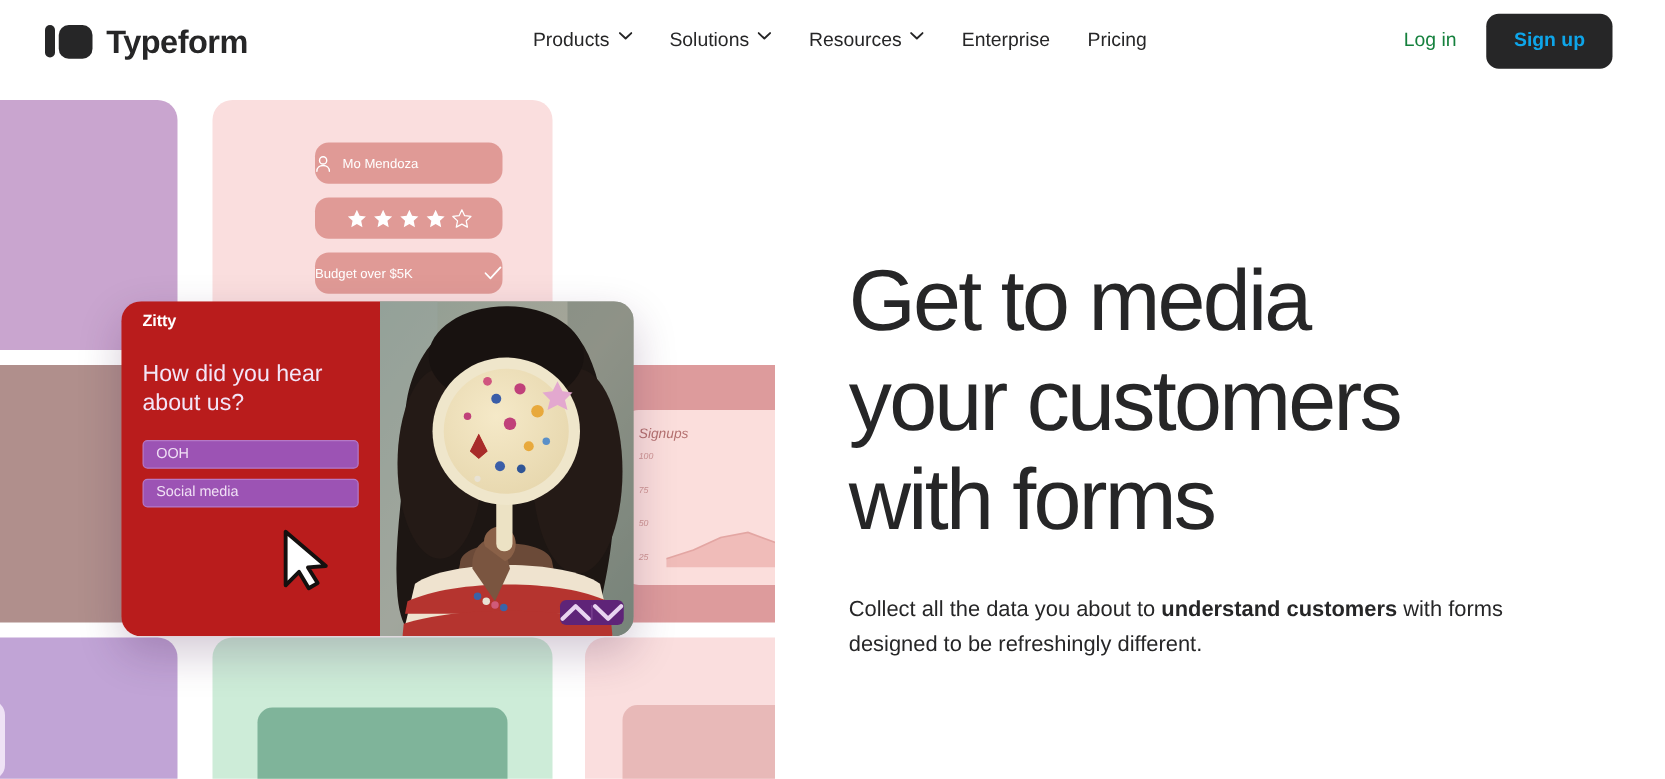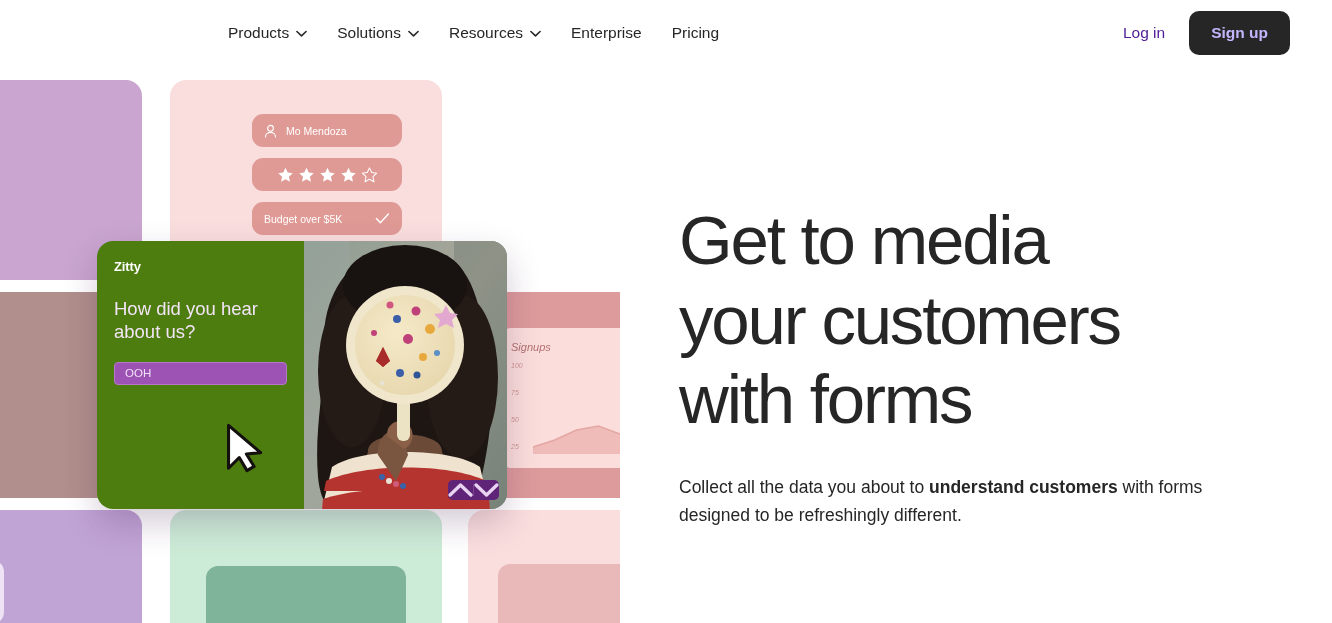--- a/index.html
+++ b/index.html
@@ -50,21 +50,21 @@
   }
 
   .nav {
     display: flex;
     align-items: center;
     gap: 30px;
     margin-left: 228px;
   }
   .nav-item {
     display: flex;
-    align-items: center;
+    align-items: flex-start;
     gap: 7px;
     font-size: 15.5px;
     color: #262627;
     cursor: pointer;
     white-space: nowrap;
     line-height: 1;
   }
   .chev {
     display: inline-block;
     width: 11px; height: 7px;
@@ -73,27 +73,27 @@
 
   .header-right {
     margin-left: auto;
     margin-right: 42px;
     display: flex;
     align-items: center;
     gap: 24px;
   }
   .login-link {
     font-size: 15.5px;
-    color: #4c1d95;
+    color: #15803d;
     cursor: pointer;
     white-space: nowrap;
   }
   .signup-btn {
     background: #262627;
-    color: #c4b5fd;
+    color: #0ea5e9;
     font-size: 15.5px;
     font-weight: 700;
     border: none;
     border-radius: 10px;
     padding: 13px 22px;
     cursor: pointer;
     font-family: "Liberation Sans", sans-serif;
     white-space: nowrap;
   }
 
@@ -158,21 +158,21 @@
     display: flex;
     flex-direction: column;
     gap: 11px;
   }
   .chip {
     background: #e09a96;
     border-radius: 11px;
     height: 33px;
     display: flex;
     align-items: center;
-    padding: 0 12px;
+    padding: 0 0;
     gap: 9px;
     color: #ffffff;
     font-size: 10.5px;
     white-space: nowrap;
   }
   .chip.stars { justify-content: center; gap: 4px; padding: 0; }
   .chip.check { justify-content: space-between; text-align: right; }
 
   
   .mini-c2b {
@@ -281,22 +281,22 @@
     left: 97px; top: 175px;
     width: 410px; height: 268px;
     border-radius: 16px;
     display: flex;
     overflow: hidden;
     box-shadow: 0 14px 34px rgba(60, 20, 70, 0.22);
     z-index: 20;
   }
   .fc-left {
     width: 207px;
-    background: #4d7c0f;
-    padding: 18px 17px 0 17px;
+    background: #b91c1c;
+    padding: 8px 17px 0 17px;
     position: relative;
   }
   .fc-logo {
     font-size: 13px;
     font-weight: 700;
     color: #ffffff;
     letter-spacing: -0.1px;
   }
   .fc-q {
     margin-top: 24px;
@@ -381,20 +381,27 @@
     color: #262627;
     max-width: 595px;
   }
   .subcopy b { font-weight: 700; }
 </style>
 </head>
 <body>
 
 <div class="header">
 
+  <a class="brand" href="#">
+    <span class="brand-mark">
+      <span class="bar"></span>
+        <span class="blob"></span>
+    </span>
+    <span class="brand-name">Typeform</span>
+  </a>
 
   <nav class="nav">
     <div class="nav-item">
       <span>Products</span>
       <span class="chev">
         <svg viewBox="0 0 12 8">
             <path d="M1 1.6 6 6.4 11 1.6" fill="none" stroke="#262627" stroke-width="1.7" stroke-linecap="round" stroke-linejoin="round"></path>
           </svg>
       </span>
     </div>
@@ -514,20 +521,21 @@
       </div>
 
     </div>
 
     <div class="formcard">
       <div class="fc-left">
         <div class="fc-logo">Zitty</div>
         <div class="fc-q">How did you hear about us?</div>
         <div class="fc-opts">
           <div class="fc-opt">OOH</div>
+          <div class="fc-opt">Social media</div>
         </div>
         <svg class="fc-cursor" viewBox="0 0 34 42">
           <path d="M4 2 L4 38 L13 29 L19.5 40 L25.5 36.5 L19 26 L31 25 Z" fill="#ffffff" stroke="#14100f" stroke-width="2.6" stroke-linejoin="round"></path>
         </svg>
       </div>
 
       <div class="fc-right">
         <svg viewBox="0 0 203 268" preserveAspectRatio="xMidYMid slice">
           <defs>
             <linearGradient id="bgw" x1="0" y1="0" x2="1" y2="1">

